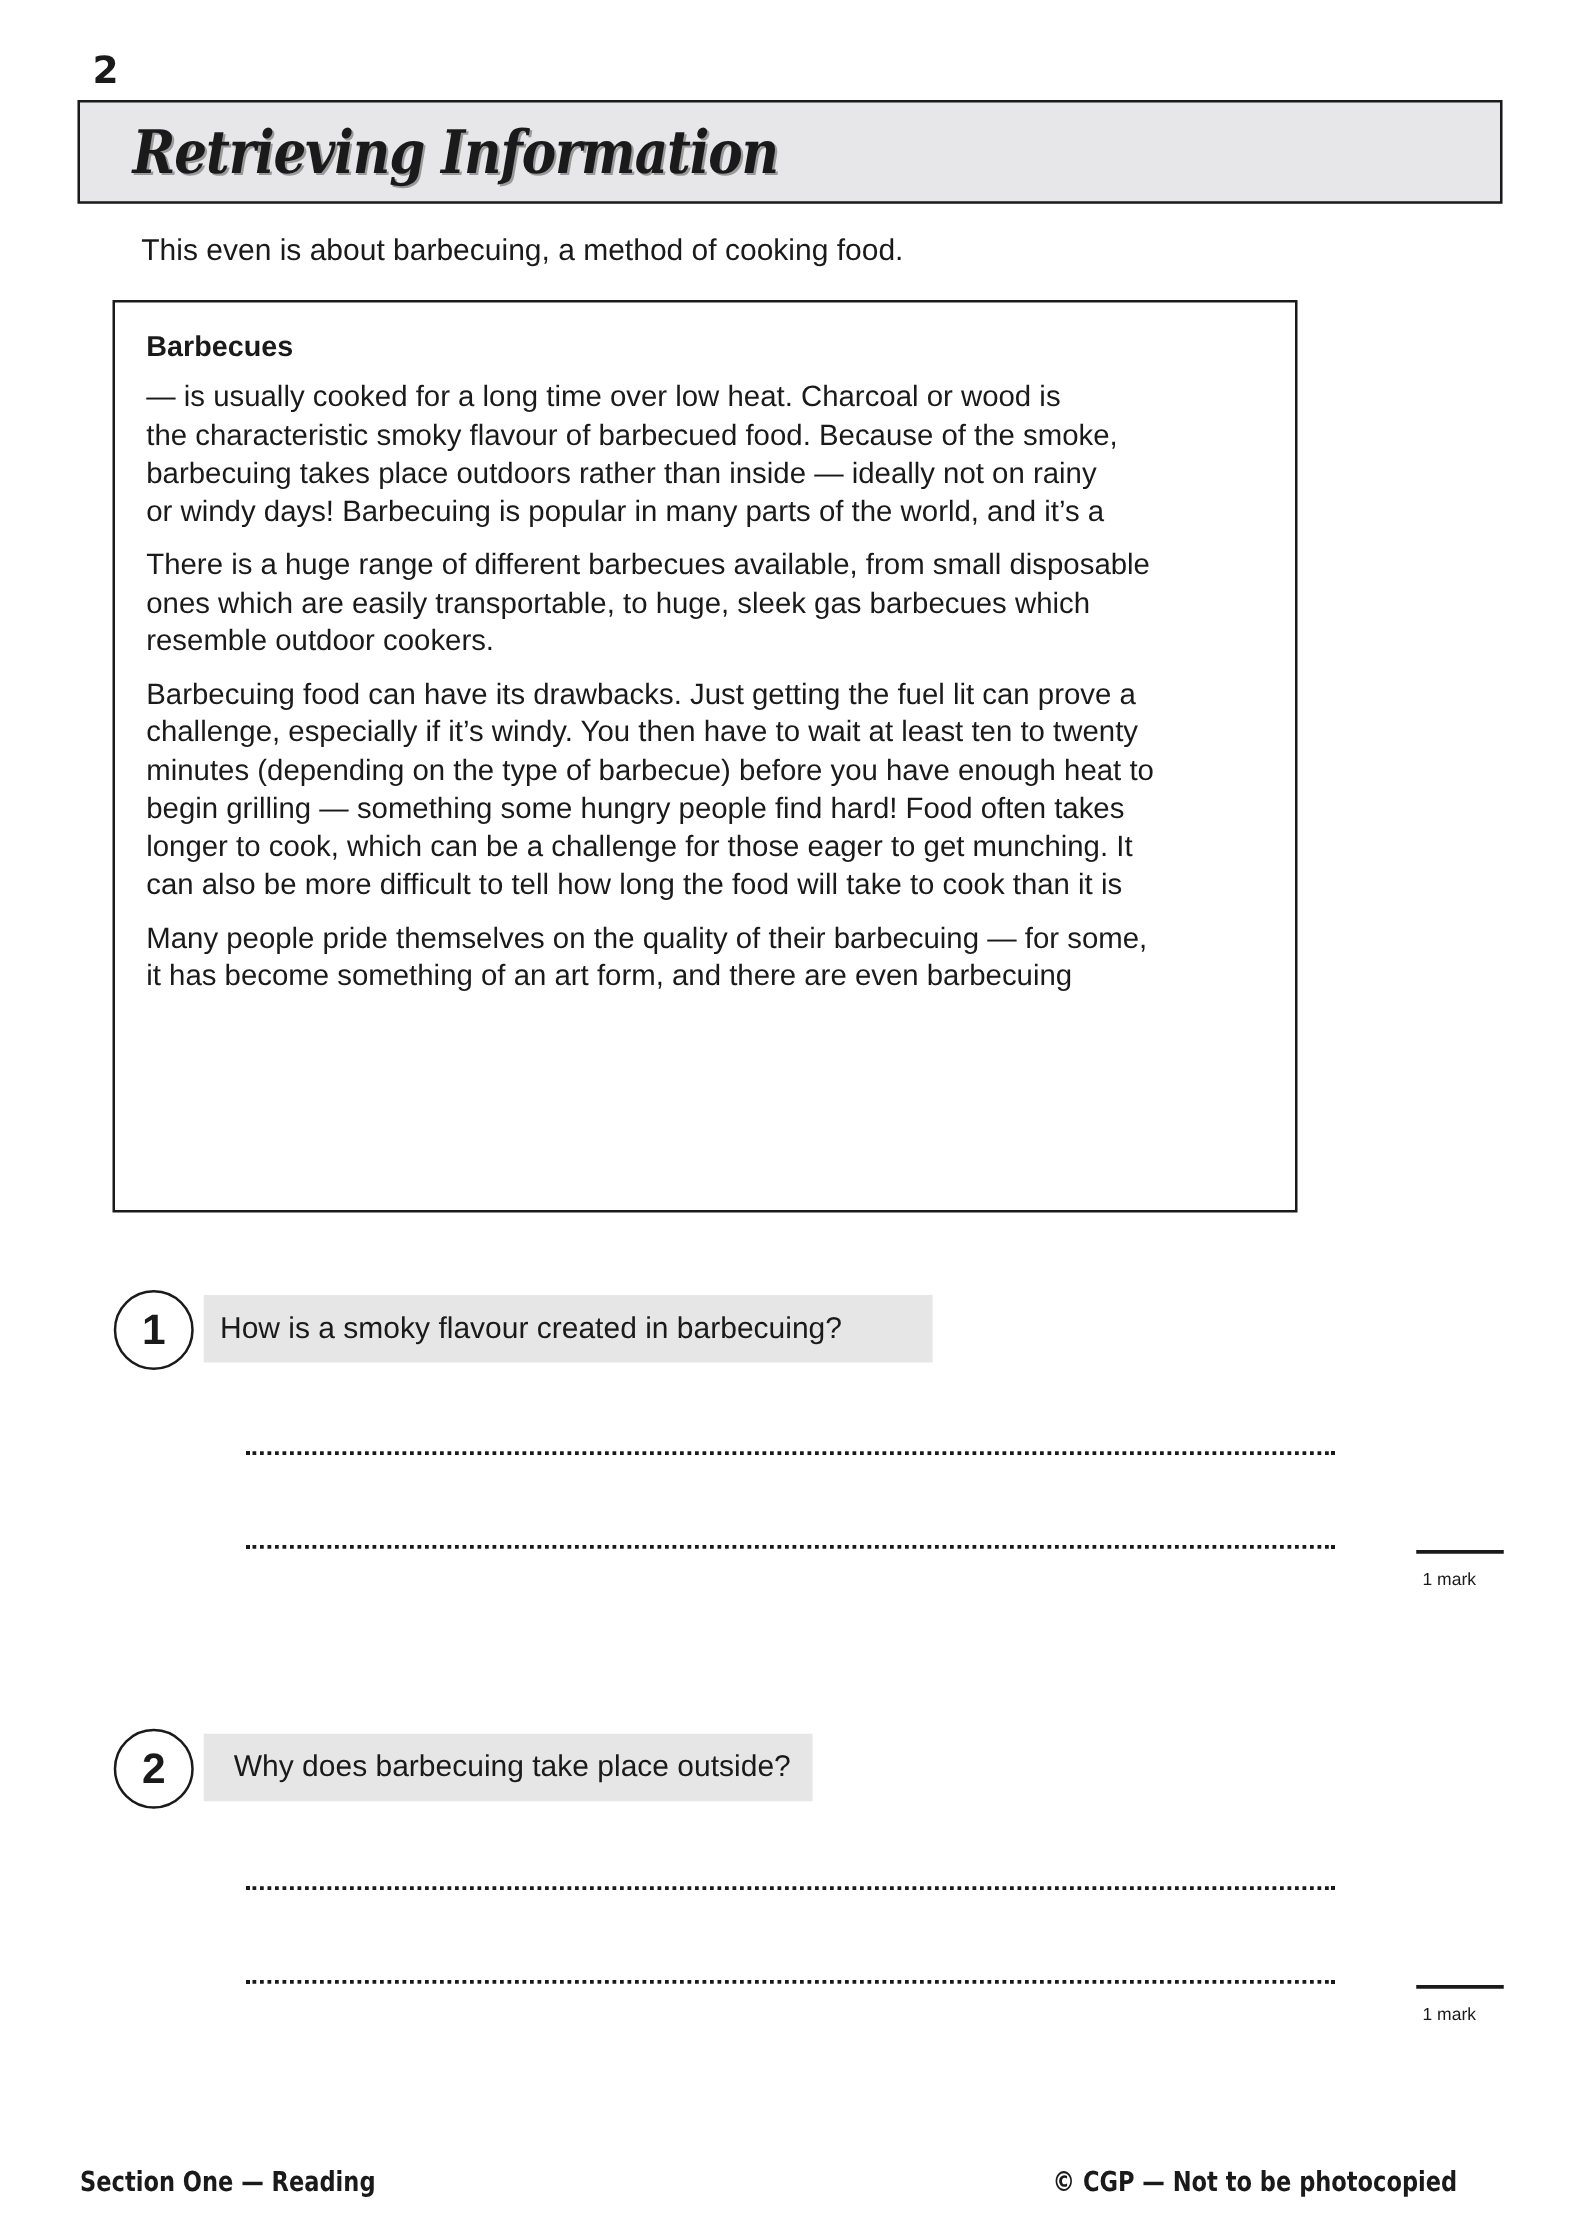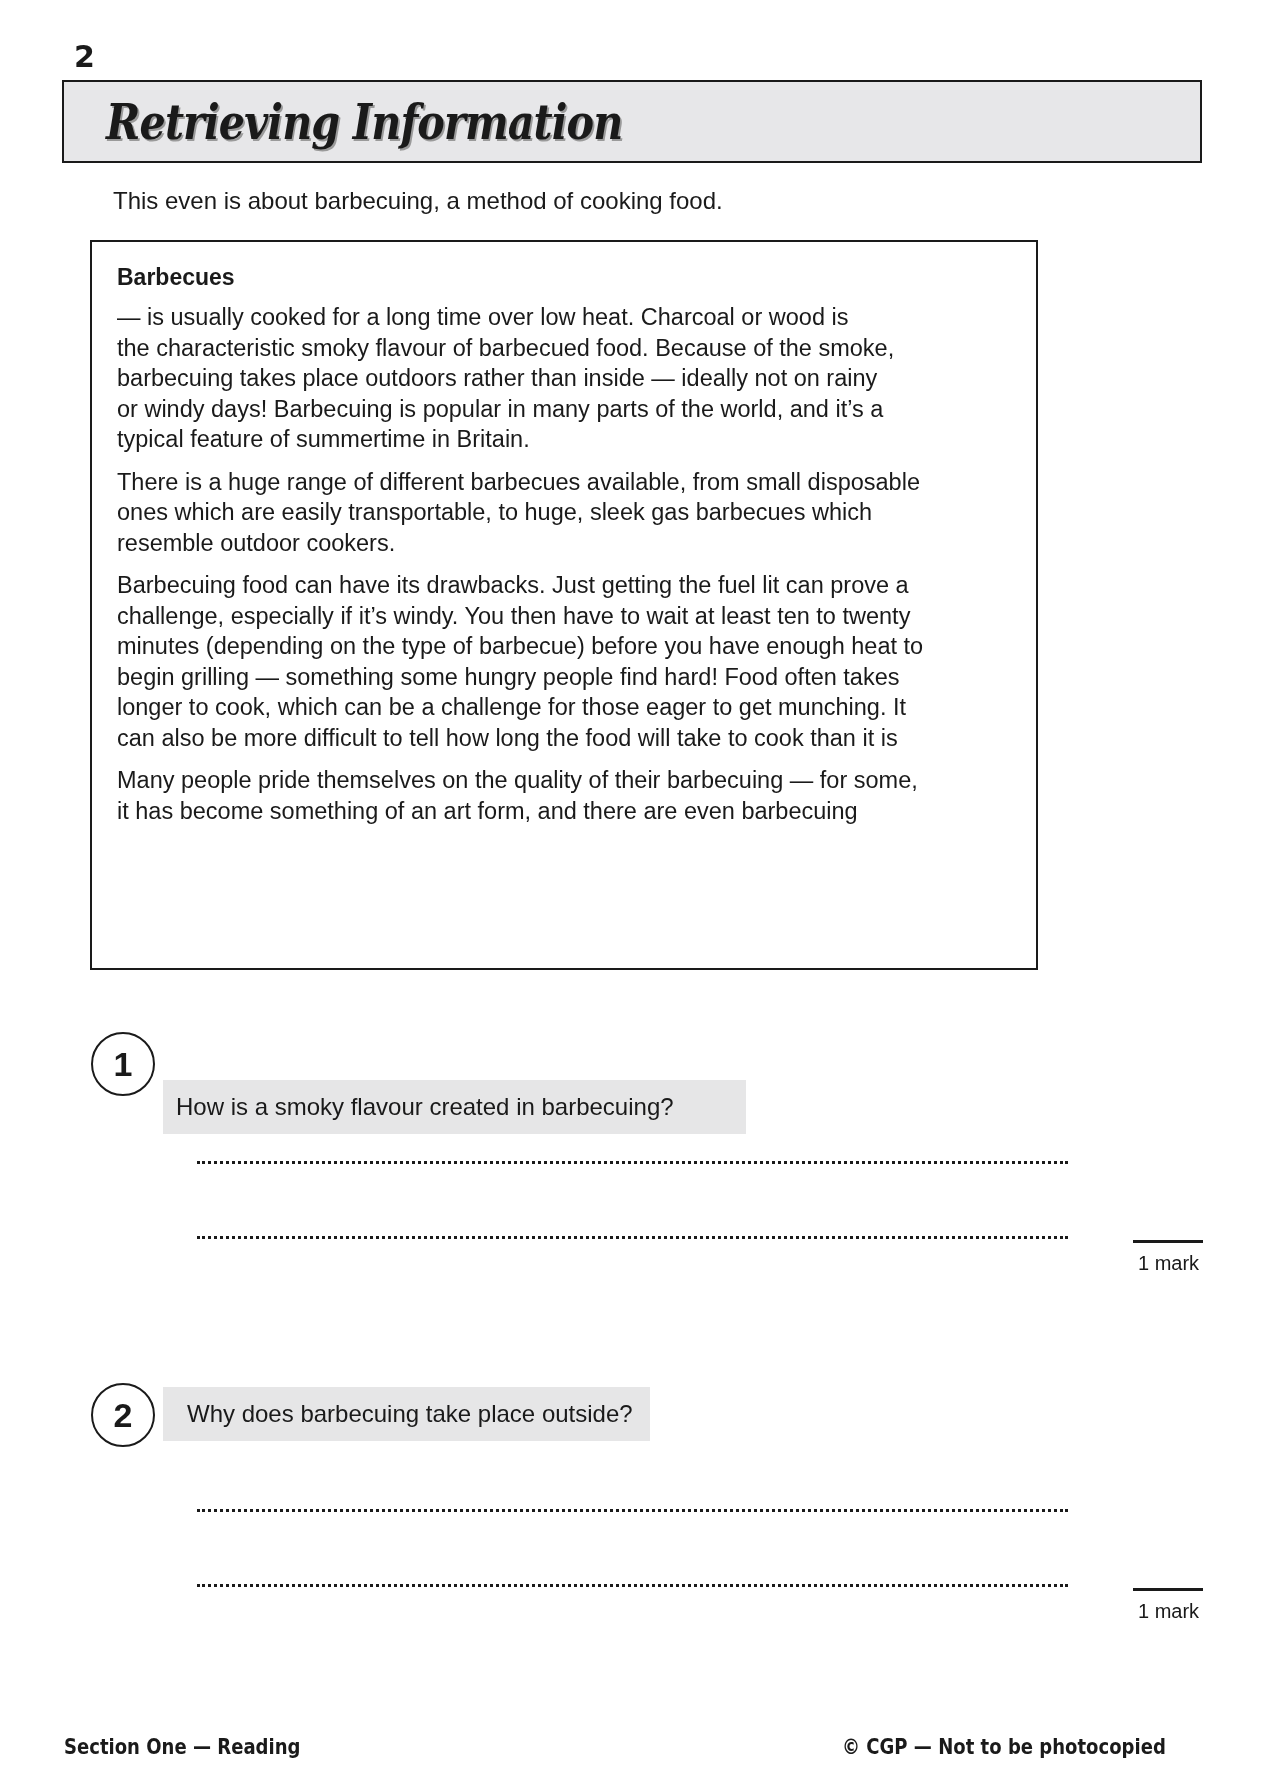--- a/index.html
+++ b/index.html
@@ -112,21 +112,21 @@
       width: 871px;
     }
     .mark-line {
       left: 1133px;
       width: 70px;
       height: 0;
       border-top: 3px solid #1a1a1a;
     }
     .mark-label {
       left: 1138px;
-      font-size: 20px;
+      font-size: 14px;
       line-height: 20px;
     }
 
     .footer-left, .footer-right {
       top: 1733px;
       font-family: "DejaVu Sans", sans-serif;
       font-weight: bold;
       font-size: 22px;
       line-height: 28px;
       transform-origin: left center;
@@ -149,21 +149,20 @@
 
 <div class="abs passage-box">
   <div class="passage-inner">
     <div class="passage-heading">Barbecues</div>
 
     <p class="passage-para">
       <span class="ln">— is usually cooked for a long time over low heat.  Charcoal or wood is</span>
       <span class="ln">the characteristic smoky flavour of barbecued food.  Because of the smoke,</span>
       <span class="ln">barbecuing takes place outdoors rather than inside — ideally not on rainy</span>
       <span class="ln">or windy days!  Barbecuing is popular in many parts of the world, and it’s a</span>
-      <span class="ln">typical feature of summertime in Britain.</span>
     </p>
 
     <p class="passage-para">
       <span class="ln">There is a huge range of different barbecues available, from small disposable</span>
       <span class="ln">ones which are easily transportable, to huge, sleek gas barbecues which</span>
       <span class="ln">resemble outdoor cookers.</span>
     </p>
 
     <p class="passage-para">
       <span class="ln">Barbecuing food can have its drawbacks.  Just getting the fuel lit can prove a</span>
@@ -177,21 +176,21 @@
     <p class="passage-para">
       <span class="ln">Many people pride themselves on the quality of their barbecuing — for some,</span>
       <span class="ln">it has become something of an art form, and there are even barbecuing</span>
     </p>
   </div>
 </div>
 
 <div class="abs q-circle" style="left:91px; top:1032px;">
   <span>1</span>
 </div>
-<div class="abs q-box" style="left:163px; top:1080px; width:583px;padding-left:13px;">
+<div class="abs q-box" style="left:163px; top:1036px; width:583px;padding-left:13px;">
   <span>How is a smoky flavour created in barbecuing?</span>
 </div>
 <div class="abs answer-line" style="top:1161px;"></div>
 <div class="abs answer-line" style="top:1236px;"></div>
 <div class="abs mark-line" style="top:1240px;"></div>
 <div class="abs mark-label" style="top:1253px;">1 mark</div>
 
 <div class="abs q-circle" style="left:91px; top:1383px;">
   <span>2</span>
 </div>

